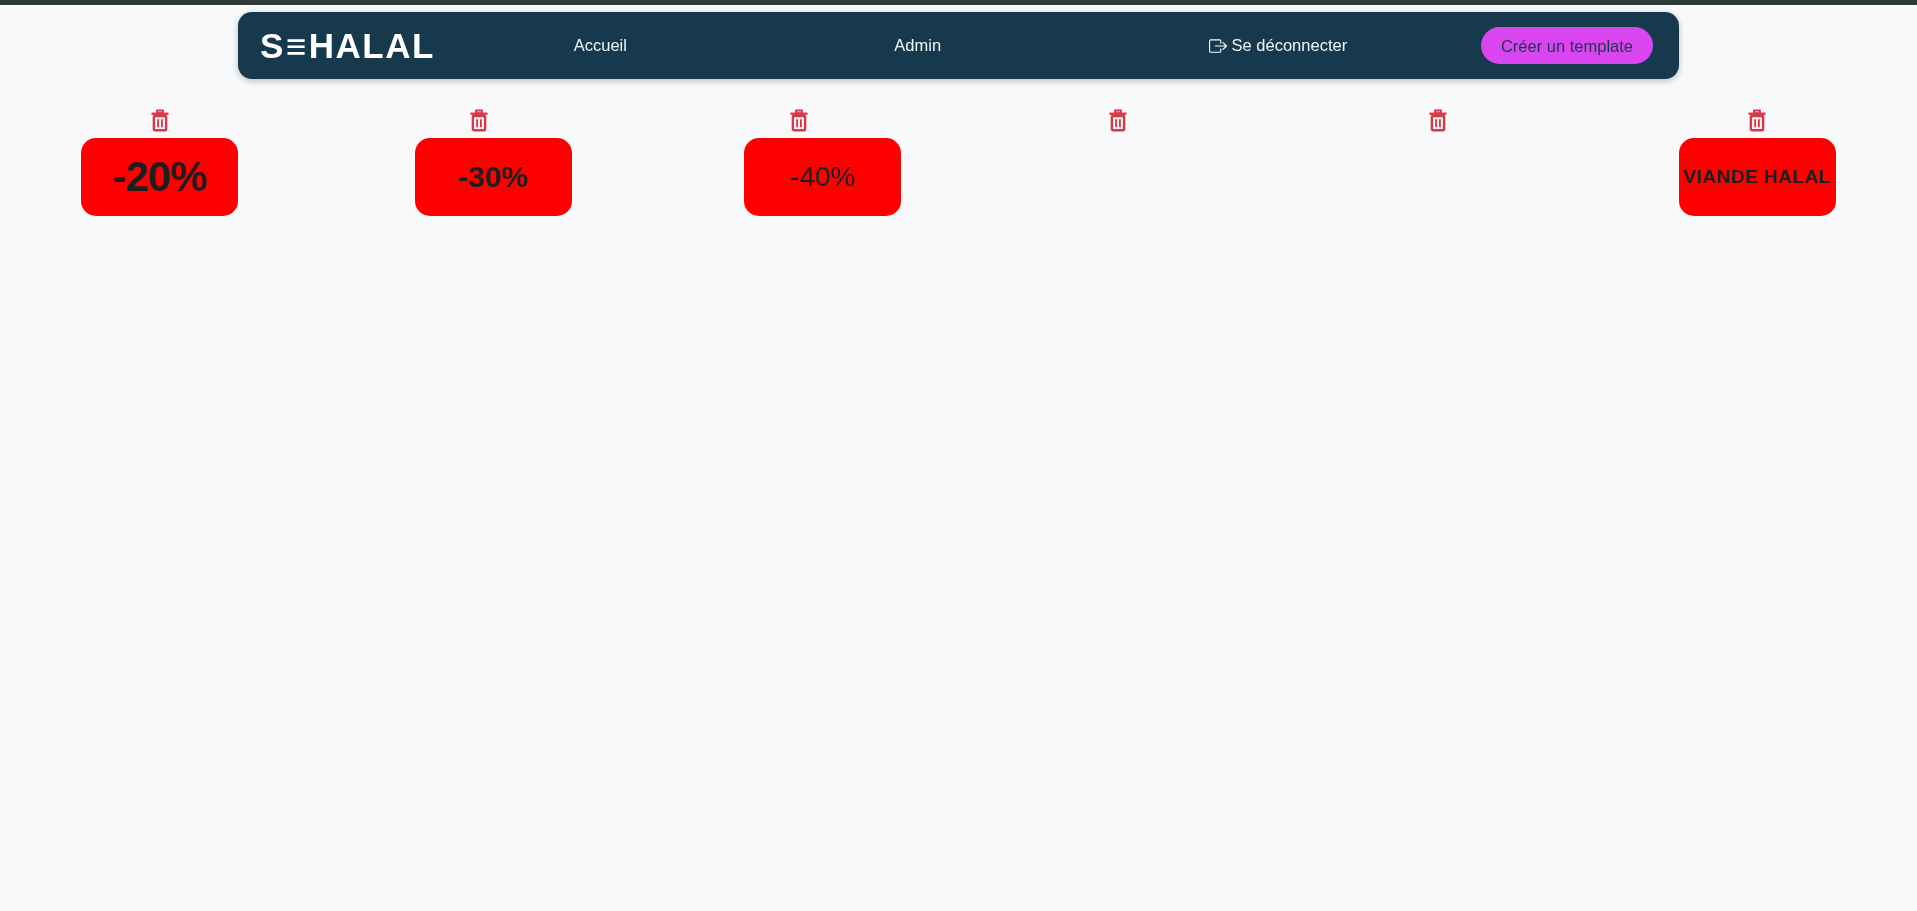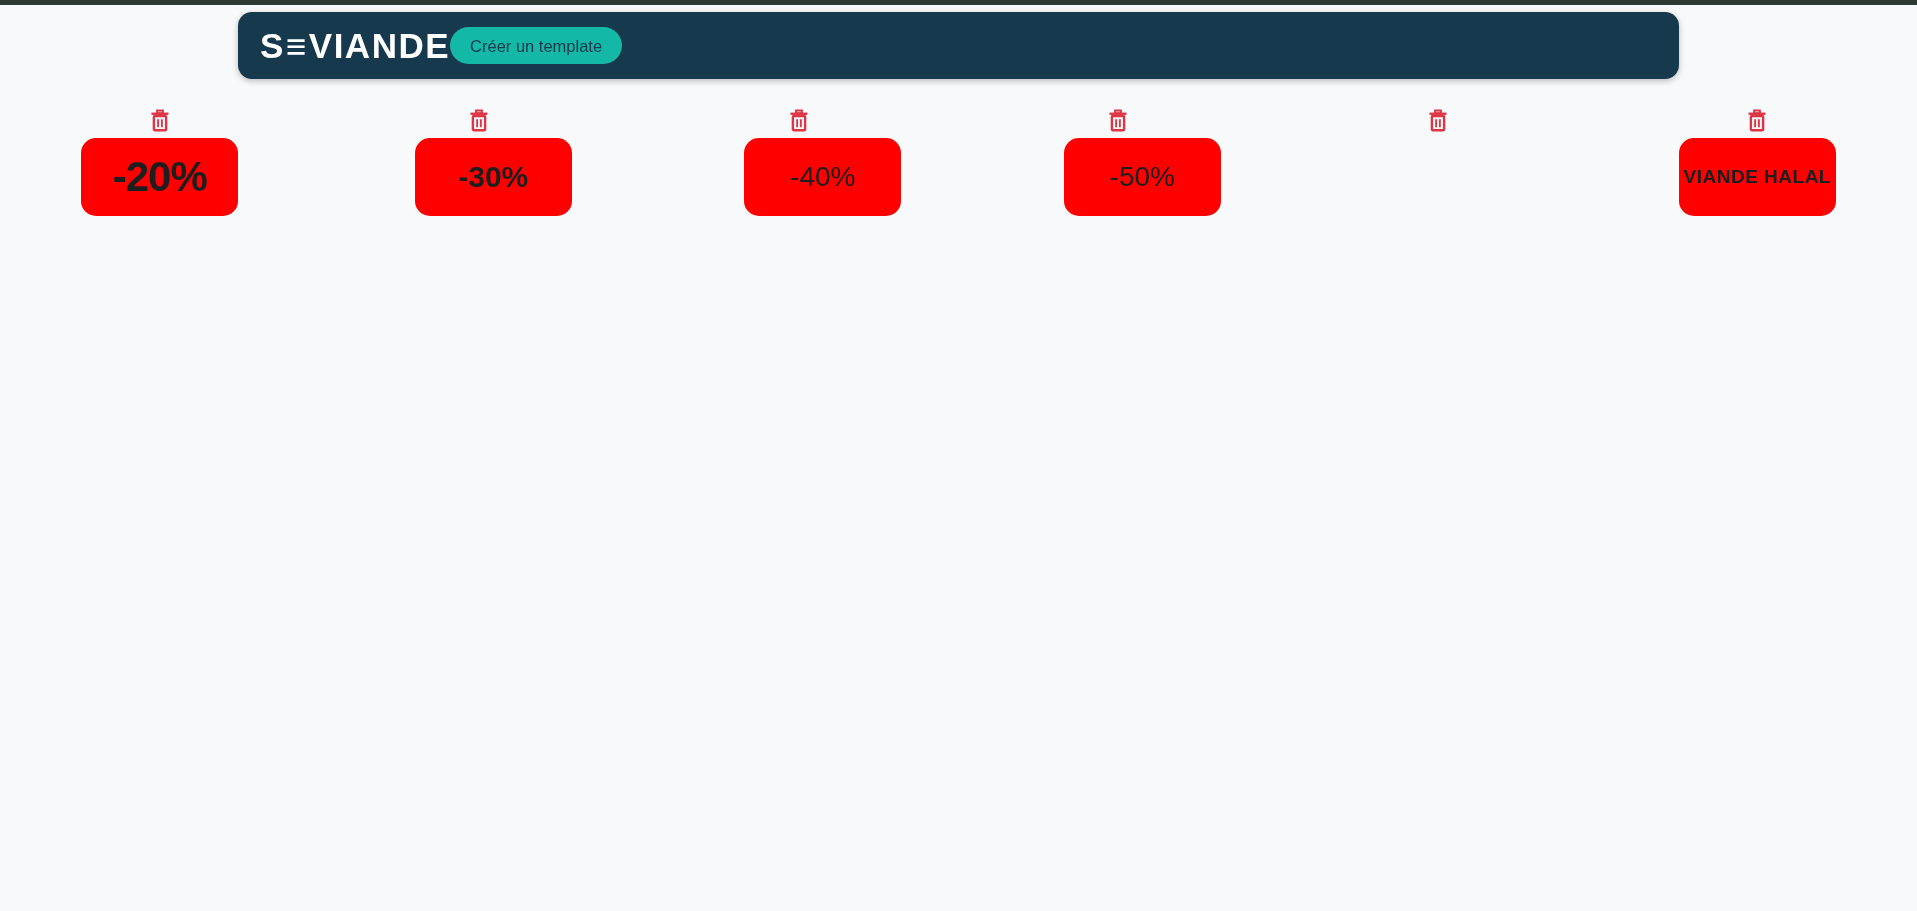--- a/index.html
+++ b/index.html
@@ -29,21 +29,21 @@
     min-width:180px;
   }
   .logo-e { margin:0 1px; transform:scaleY(1.05); }
   .nav-links {
     flex:1; display:flex; justify-content:space-around; align-items:center;
     color: var(--nav_text, #f3f6f8); font-size:16.5px;
   }
   .nav-link { color:inherit; text-decoration:none; cursor:pointer; display:flex; align-items:center; gap:5px; }
   .logout-icon-svg { display:block; }
   .create-btn {
-    background:#14b8a6; color: var(--navbar_bg, #17394d);
+    background:#d946ef; color: var(--navbar_bg, #17394d);
     border:none; border-radius:50px;
     font-size:16.5px; font-family:inherit;
     padding:2px 20px; cursor:pointer;
     height:37px; line-height:20px;
   }
   .grid {
     margin-top:29px;
     display:flex; flex-wrap:wrap; justify-content:space-around;
     row-gap:12px; width:100%;
   }
@@ -72,21 +72,34 @@
 </style>
 </head>
 <body>
 
 <div class="topbar"></div>
 
 <nav class="navbar">
   <div class="logo">
     <span>S</span>
       <span class="logo-e">≡</span>
-      <span>VIANDE</span>
+      <span>HALAL</span>
+  </div>
+  <div class="nav-links">
+    <a class="nav-link">Accueil</a>
+    <a class="nav-link">Admin</a>
+    <a class="nav-link">
+      <span>
+        <svg class="logout-icon-svg" width="18" height="18" viewBox="0 0 16 16" fill="#ffffff" xmlns="http://www.w3.org/2000/svg">
+          <path d="M10 12.5a.5.5 0 0 1-.5.5h-8a.5.5 0 0 1-.5-.5v-9a.5.5 0 0 1 .5-.5h8a.5.5 0 0 1 .5.5v2a.5.5 0 0 0 1 0v-2A1.5 1.5 0 0 0 9.5 2h-8A1.5 1.5 0 0 0 0 3.5v9A1.5 1.5 0 0 0 1.5 14h8a1.5 1.5 0 0 0 1.5-1.5v-2a.5.5 0 0 0-1 0z"></path>
+          <path d="M15.854 8.354a.5.5 0 0 0 0-.708l-3-3a.5.5 0 0 0-.708.708L14.293 7.5H5.5a.5.5 0 0 0 0 1h8.793l-2.147 2.146a.5.5 0 0 0 .708.708z"></path>
+        </svg>
+      </span>
+      <span>Se déconnecter</span>
+    </a>
   </div>
   <button class="create-btn">Créer un template</button>
 </nav>
 
 <main class="grid" id="grid">
   <div class="cell">
     <button class="trash-btn">
       <span>
         <svg width="20" height="23" viewBox="0 0 16 18" fill="none" stroke="currentColor" xmlns="http://www.w3.org/2000/svg" style="display:block">
           <rect x="5.7" y="1" width="4.6" height="2.2" stroke-width="1.6"></rect>
@@ -141,23 +154,20 @@
       <span>
         <svg width="20" height="23" viewBox="0 0 16 18" fill="none" stroke="currentColor" xmlns="http://www.w3.org/2000/svg" style="display:block">
           <rect x="5.7" y="1" width="4.6" height="2.2" stroke-width="1.6"></rect>
           <line x1="1.2" y1="3.6" x2="14.8" y2="3.6" stroke-width="1.9"></line>
           <rect x="3.1" y="5.4" width="9.8" height="11.4" rx="0.8" stroke-width="1.9"></rect>
           <line x1="6.5" y1="8" x2="6.5" y2="14.4" stroke-width="1.5"></line>
           <line x1="9.5" y1="8" x2="9.5" y2="14.4" stroke-width="1.5"></line>
         </svg>
       </span>
     </button>
-    <div class="tile f-lg">
-      <span>-50%</span>
-    </div>
   </div>
 
 
 
   <div class="cell">
     <button class="trash-btn">
       <span>
         <svg width="20" height="23" viewBox="0 0 16 18" fill="none" stroke="currentColor" xmlns="http://www.w3.org/2000/svg" style="display:block">
           <rect x="5.7" y="1" width="4.6" height="2.2" stroke-width="1.6"></rect>
           <line x1="1.2" y1="3.6" x2="14.8" y2="3.6" stroke-width="1.9"></line>

